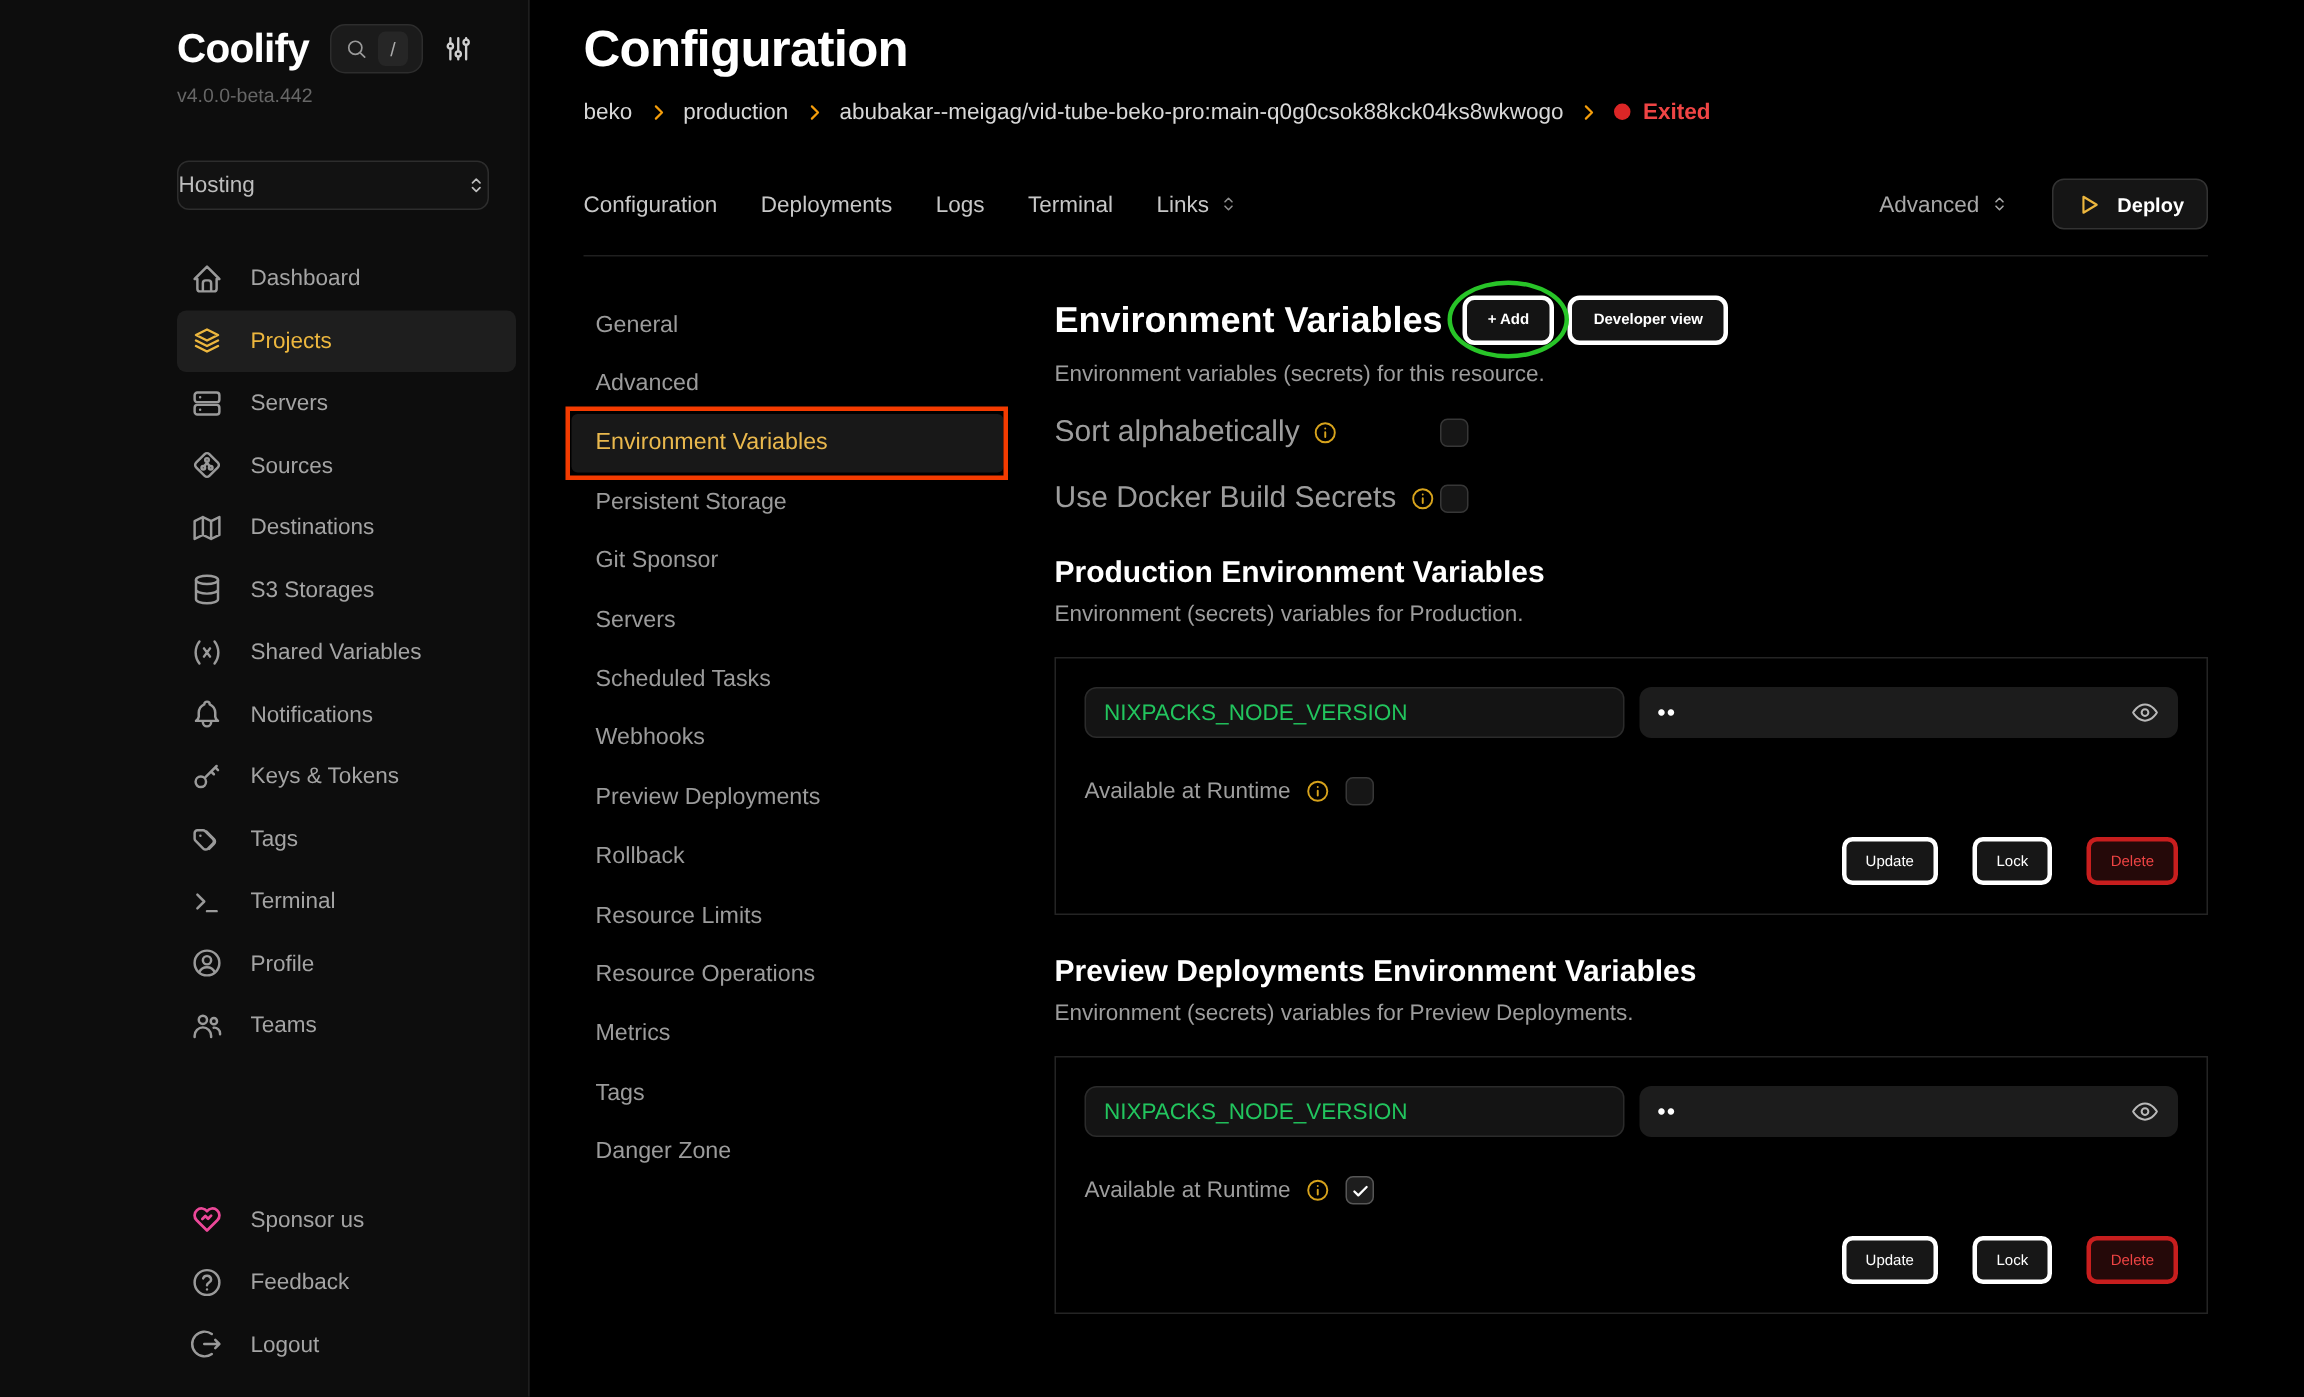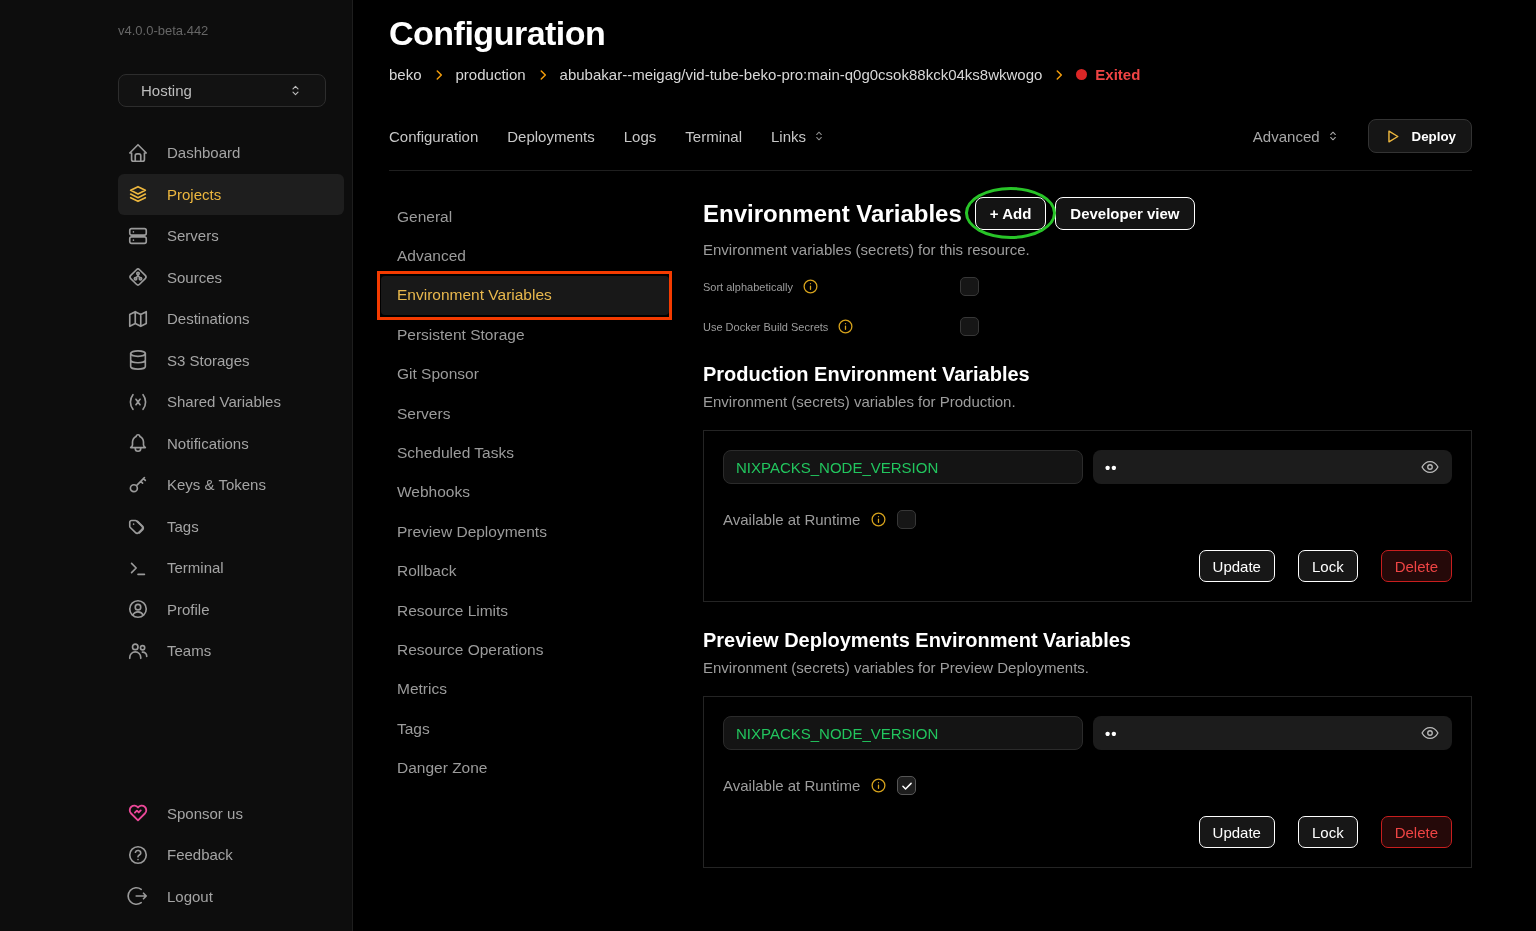--- a/index.html
+++ b/index.html
@@ -35,21 +35,21 @@
     display:flex; align-items:center; justify-content:center;
     font-size:13px; color:#aaa;
   }
   .sliders-btn { margin-left:13px; color:#cfcfcf; cursor:pointer; }
   .version { margin-top:7px; font-size:13px; color:#666; }
 
   .team-select {
     margin-top:36px; height:33px; width:208px;
     background:#121212; border:1px solid #2d2d2d; border-radius:8px;
     display:flex; align-items:center; justify-content:space-between;
-    padding:0 22px; color:#e9e9e9; cursor:pointer;
+    padding:0 0; color:#e9e9e9; cursor:pointer;
   }
   .team-select .sel { color:#bdbdbd; }
 
   .nav { margin-top:25px; display:flex; flex-direction:column; }
   .nav-item {
     height:41.5px; display:flex; align-items:center; gap:17px;
     padding:0 8px; border-radius:6px; color:#a4a4a4; cursor:pointer;
   }
   .nav-item .nav-ic { width:24px; display:flex; justify-content:center; color:#9a9a9a; }
   .nav-item.active { background:#1e1e1e; color:#edb73e; }
@@ -91,35 +91,35 @@
   .red-annotation {
     position:absolute; left:-4px; right:-3px; top:-5px; bottom:-5px;
     border:3px solid #f43b00; pointer-events:none; z-index:5;
   }
 
   
   .panel { flex:1; margin-left:34px; }
   .panel-head { display:flex; align-items:center; gap:9px; }
   .panel-title { font-size:24px; font-weight:700; margin:0 4px 0 0; }
   .btn {
-    height:33px; padding:0 14px; background:#141414; border:1px solid #ffffff;
-    border-radius:8px; color:#fff; font-size:15px; font-weight:600;
+    height:33px; padding:0 14px; background:#141414; border:3px solid #ffffff;
+    border-radius:8px; color:#fff; font-size:10px; font-weight:600;
     display:inline-flex; align-items:center; cursor:pointer;
     font-family:"Liberation Sans", sans-serif;
   }
   .add-wrap { position:relative; display:inline-flex; }
   .green-annotation {
     position:absolute; left:-10px; right:-10px; top:-10px; bottom:-9px;
     border:3.5px solid #28c428; border-radius:50%; pointer-events:none; z-index:5;
   }
   .panel-desc { margin-top:11px; color:#9d9d9d; }
 
   .toggles { margin-top:19px; width:276px; display:flex; flex-direction:column; gap:21px; }
   .toggle-row { display:flex; align-items:center; justify-content:space-between; }
-  .toggle-label { display:flex; align-items:center; gap:9px; color:#9d9d9d; font-size:11px; }
+  .toggle-label { display:flex; align-items:center; gap:9px; color:#9d9d9d; font-size:20px; }
   .info-ic { color:#d7a31c; }
   .checkbox {
     width:19px; height:19px; background:#161616; border:1px solid #373737;
     border-radius:5px; display:flex; align-items:center; justify-content:center; cursor:pointer;
   }
   .checkbox.checked { border-color:#565656; background:#1d1d1d; color:#fff; }
 
   .section { margin-top:27px; }
   .section-title { font-size:20px; font-weight:700; margin:0; }
   .section-desc { margin-top:7px; color:#9d9d9d; }
@@ -242,20 +242,34 @@
         <path d="M12 8h.01M12 11.5V16"></path>
       </symbol>
     <symbol id="i-check" viewBox="0 0 24 24">
         <path d="M5 12.5l4.5 4.5L19 7.5"></path>
       </symbol>
   </defs>
 </svg>
 
 <aside class="sidebar">
   <div class="sidebar-inner">
+    <div class="brand-row">
+      <span class="brand">Coolify</span>
+      <span class="search-pill">
+        <svg class="ic" width="15" height="15">
+            <use href="#i-search"></use>
+          </svg>
+        <span class="search-kbd">/</span>
+      </span>
+      <span class="sliders-btn">
+        <svg class="ic" width="21" height="21">
+            <use href="#i-sliders"></use>
+          </svg>
+      </span>
+    </div>
     <div class="version">v4.0.0-beta.442</div>
 
     <div class="team-select">
       <span class="sel">Hosting</span>
       <svg class="ic" width="15" height="15" style="color:#bdbdbd">
           <use href="#i-selector"></use>
         </svg>
     </div>
 
     <nav class="nav">

